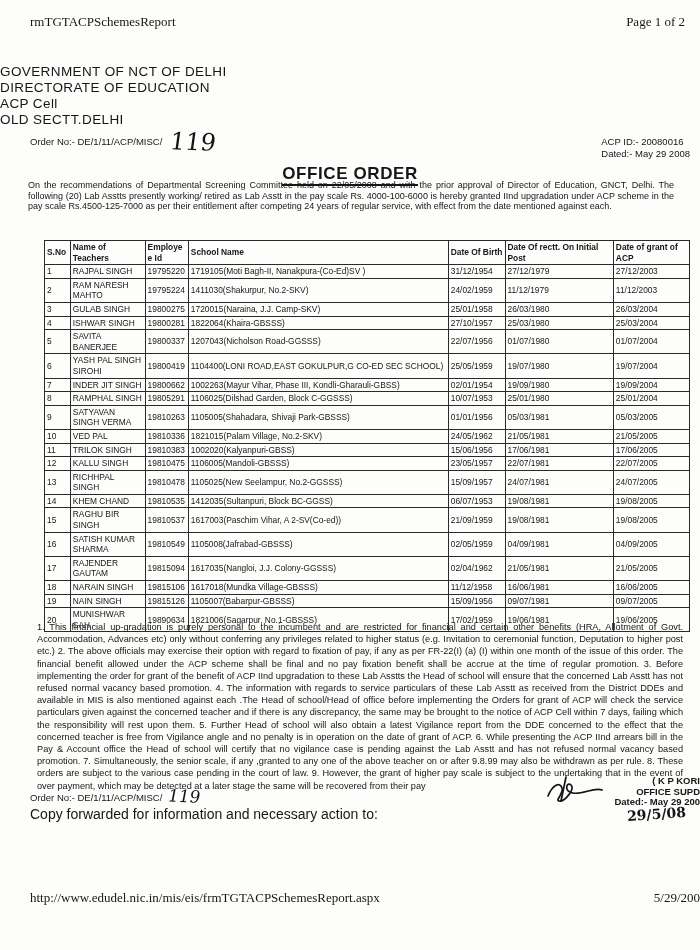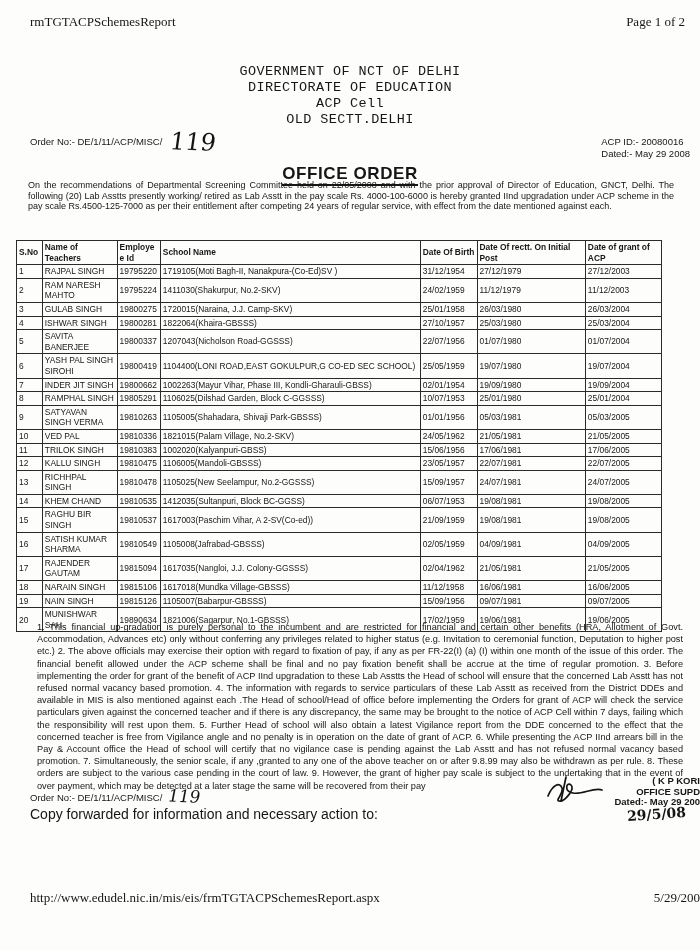--- a/index.html
+++ b/index.html
@@ -16,24 +16,23 @@
   
   .hdr-row{
     position:absolute;top:14px;left:30px;right:15px;
     display:flex;justify-content:space-between;
     font-family:"Liberation Serif","DejaVu Serif",serif;
     font-size:13px;
   }
   
   .title-block{
     position:absolute;top:64px;left:0;right:0;
-    text-align:center;
+    text-align:left;
     font-size:13.5px;line-height:16px;
     letter-spacing:.4px;
-    font-family:Liberation Mono, monospace;
   }
   
   .order-row{
     position:absolute;top:136px;left:30px;right:10px;
     display:flex;justify-content:space-between;align-items:flex-start;
     font-size:9.5px;
   }
   .order-right{line-height:12px;}
   .hand{
     font-family:"DejaVu Serif","Liberation Serif",serif;
@@ -61,21 +60,21 @@
   }
   .oo-heading span{
     font-weight:bold;font-size:17px;letter-spacing:.6px;
     border-bottom:2px solid #161616;padding-bottom:1px;margin-top:27px;
   }
   .intro{
     position:absolute;top:180px;left:28px;width:646px;
     font-size:9px;line-height:10.6px;text-align:justify;margin:0;
   }
   
-  .tbl-wrap{position:absolute;top:240px;left:16px;width:646px;}
+  .tbl-wrap{position:absolute;top:240px;left:44px;width:646px;}
   table{border-collapse:collapse;width:100%;table-layout:fixed;}
   th,td{
     border:1px solid #2a2a2a;
     font-size:8.4px;line-height:10.6px;
     padding:1px 2px;
     vertical-align:middle;
     text-align:left;
     overflow:hidden;
     word-wrap:break-word;
   }

